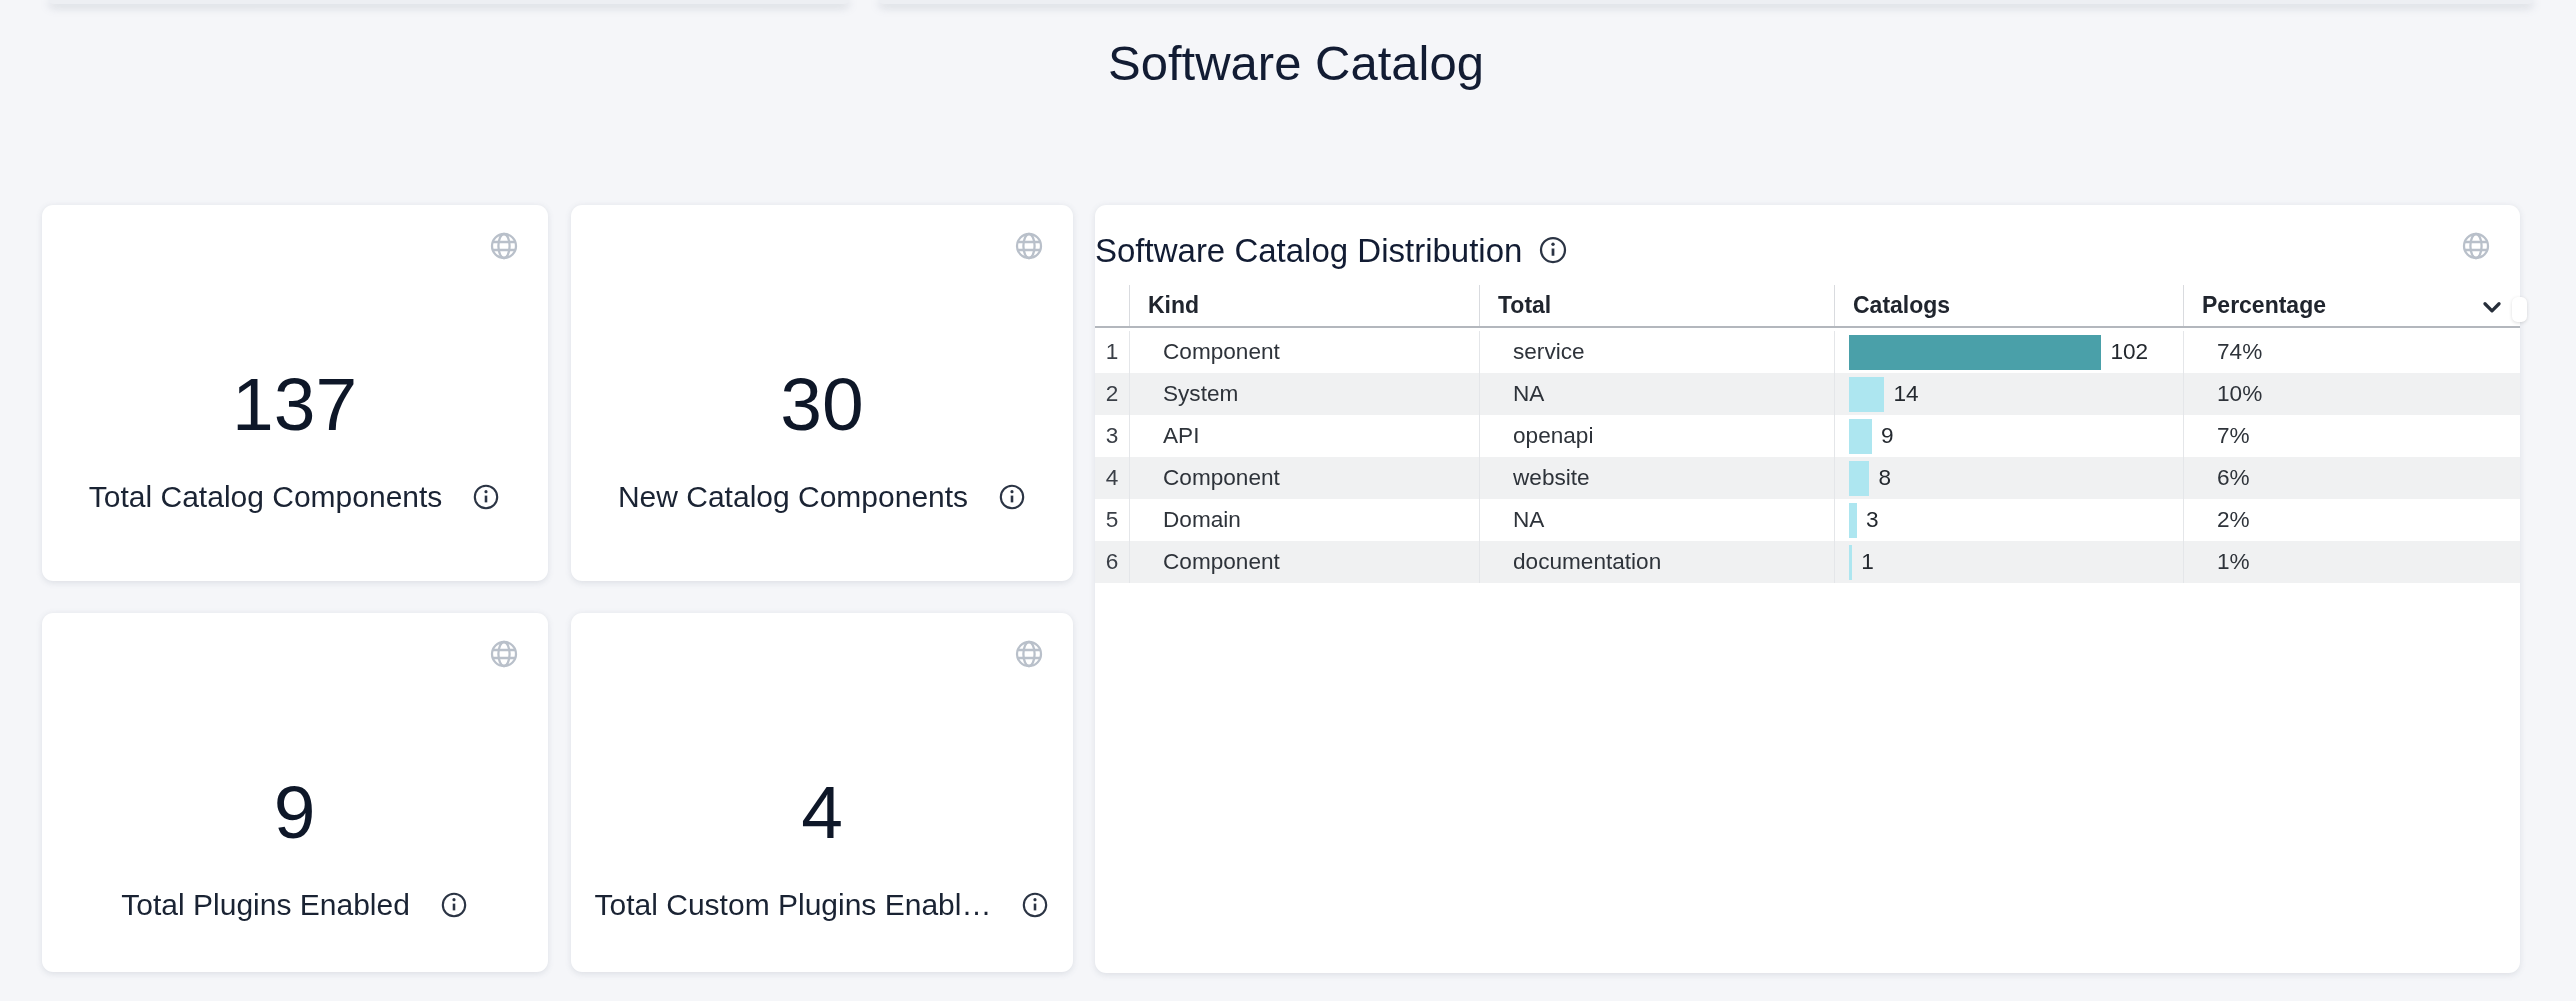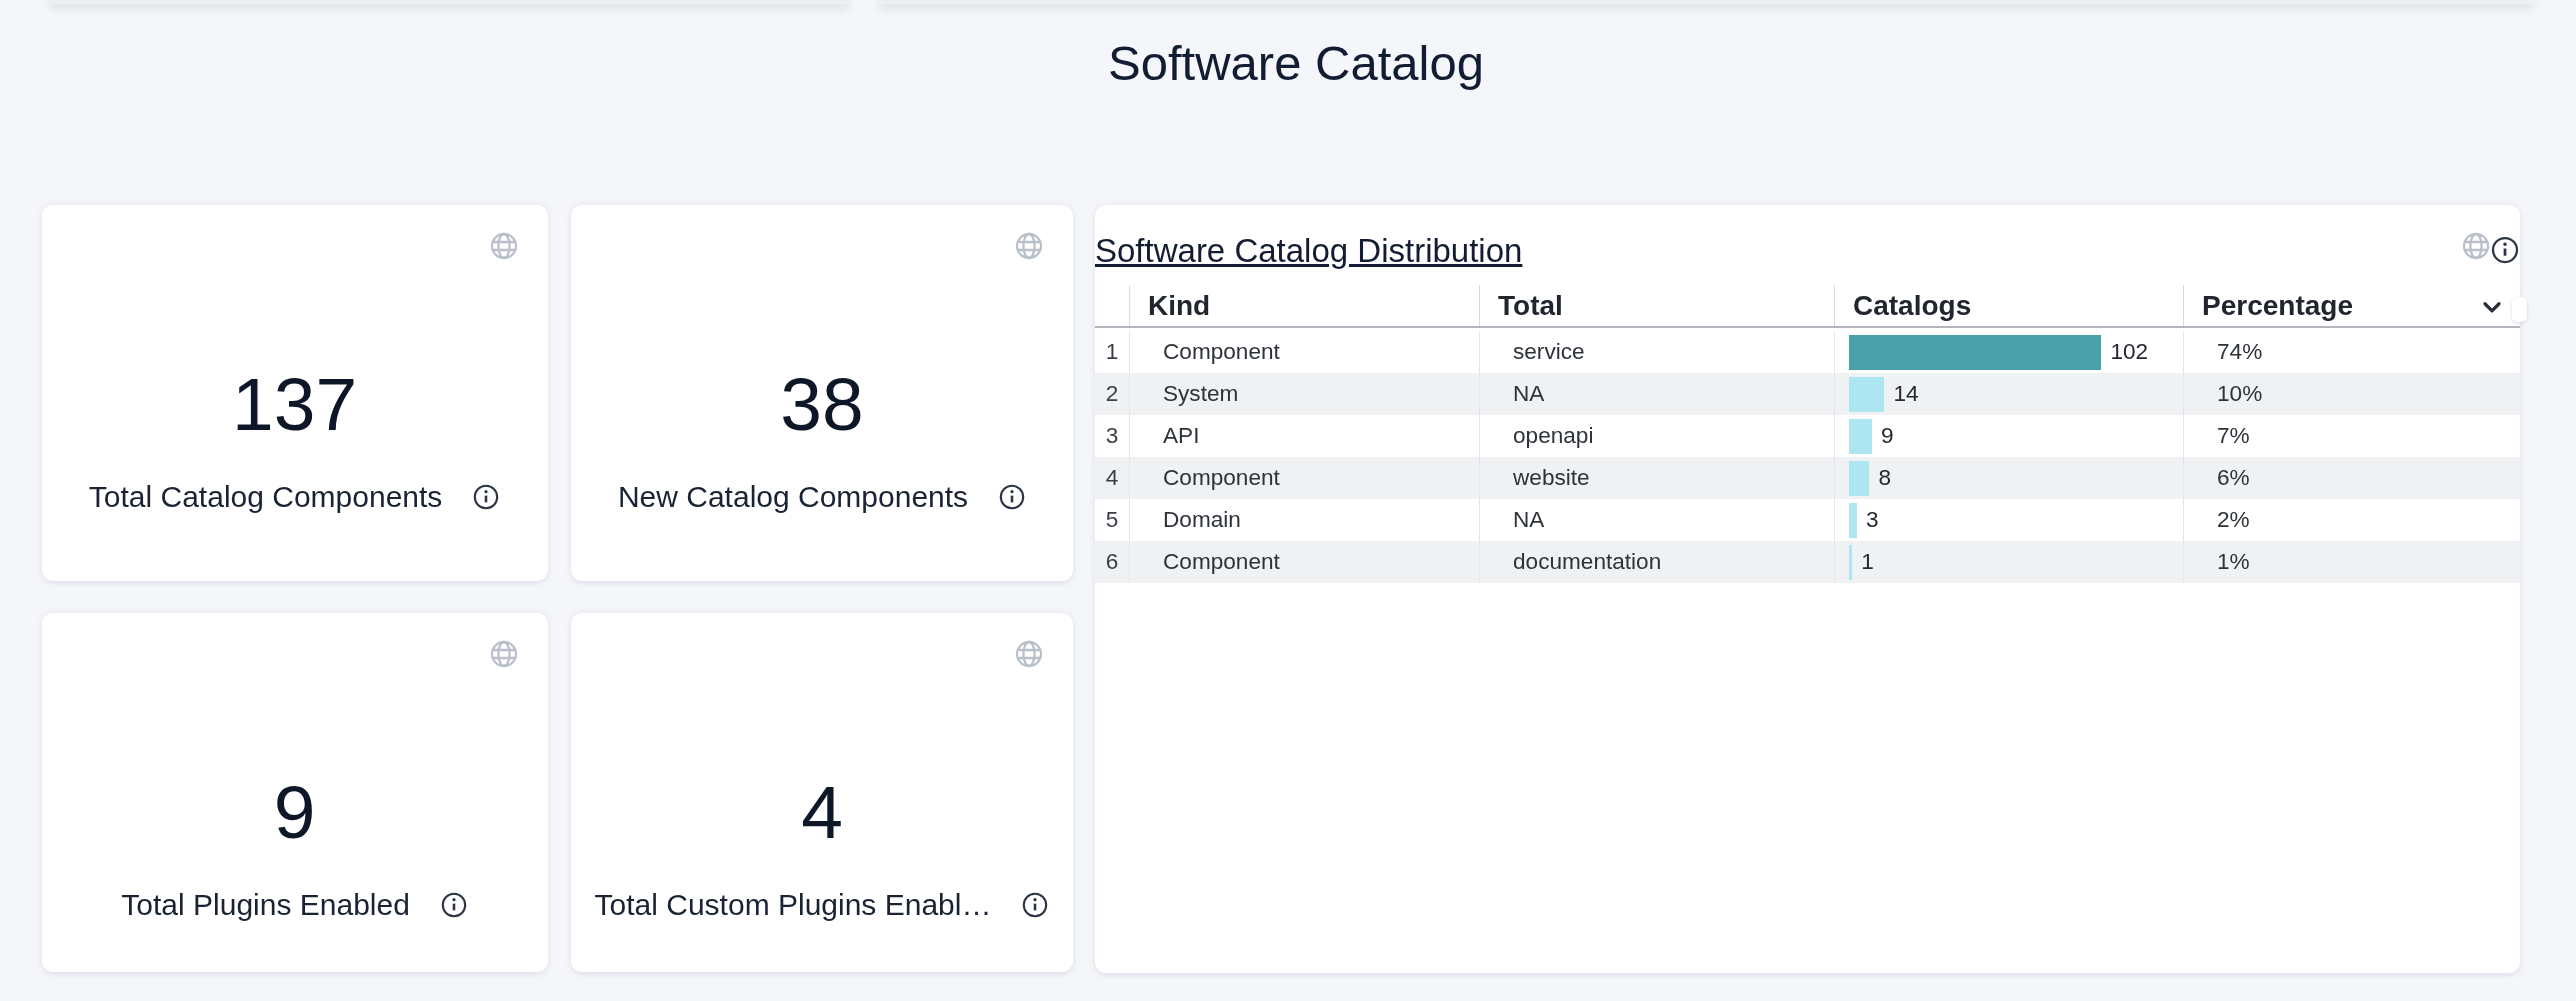--- a/index.html
+++ b/index.html
@@ -79,24 +79,23 @@
     flex: none;
     color: #2b3444;
     cursor: pointer;
   }
 
   
   .table-title-row {
     position: absolute;
     top: 24.5px; left: 0; right: 0;
     display: flex;
-    justify-content: space-between;
+    justify-content: flex-start;
     align-items: center;
     gap: 16px;
-    text-decoration: underline;
   }
   .table-title {
     font-size: 33px;
     line-height: 41px;
     font-weight: 400;
     color: #121c33;
   }
   .info.table-info { width: 30px; height: 30px; }
 
   .grid-header {
@@ -105,21 +104,21 @@
     height: 43px;
     display: grid;
     grid-template-columns: 34px 350px 355px 349px 1fr;
     border-bottom: 2.8px solid #b3b7bd;
     box-sizing: border-box;
   }
   .hcell {
     display: flex;
     align-items: center;
     padding-left: 18px;
-    font-size: 28px;
+    font-size: 23px;
     font-weight: 700;
     color: #20252e;
     border-left: 1.9px solid #d9dbdf;
     box-sizing: border-box;
     cursor: pointer;
   }
   .hcell.num { border-left: none; padding-left: 0; cursor: default; }
   .chevron {
     position: absolute;
     right: 15px; top: 8.5px;
@@ -198,21 +197,21 @@
   </section>
 
   <section class="card" style="left:551px;top:205px;width:502px;height:376px;">
     <span class="globe">
       <svg viewBox="0 0 24 24" fill="none" stroke="currentColor" stroke-width="1.7">
           <circle cx="12" cy="12" r="9"></circle>
           <ellipse cx="12" cy="12" rx="4.2" ry="9"></ellipse>
           <path d="M3.4 9h17.2M3.4 15h17.2"></path>
         </svg>
     </span>
-    <div class="stat-number">38</div>
+    <div class="stat-number">30</div>
     <div class="stat-label-row">
       <span class="stat-label">New Catalog Components</span>
       <span class="info">
         <svg viewBox="0 0 24 24" fill="none">
             <circle cx="12" cy="12" r="9.6" stroke="currentColor" stroke-width="1.8"></circle>
             <line x1="12" y1="10.8" x2="12" y2="16.6" stroke="currentColor" stroke-width="2.2"></line>
             <circle cx="12" cy="7.4" r="1.35" fill="currentColor"></circle>
           </svg>
       </span>
     </div>

